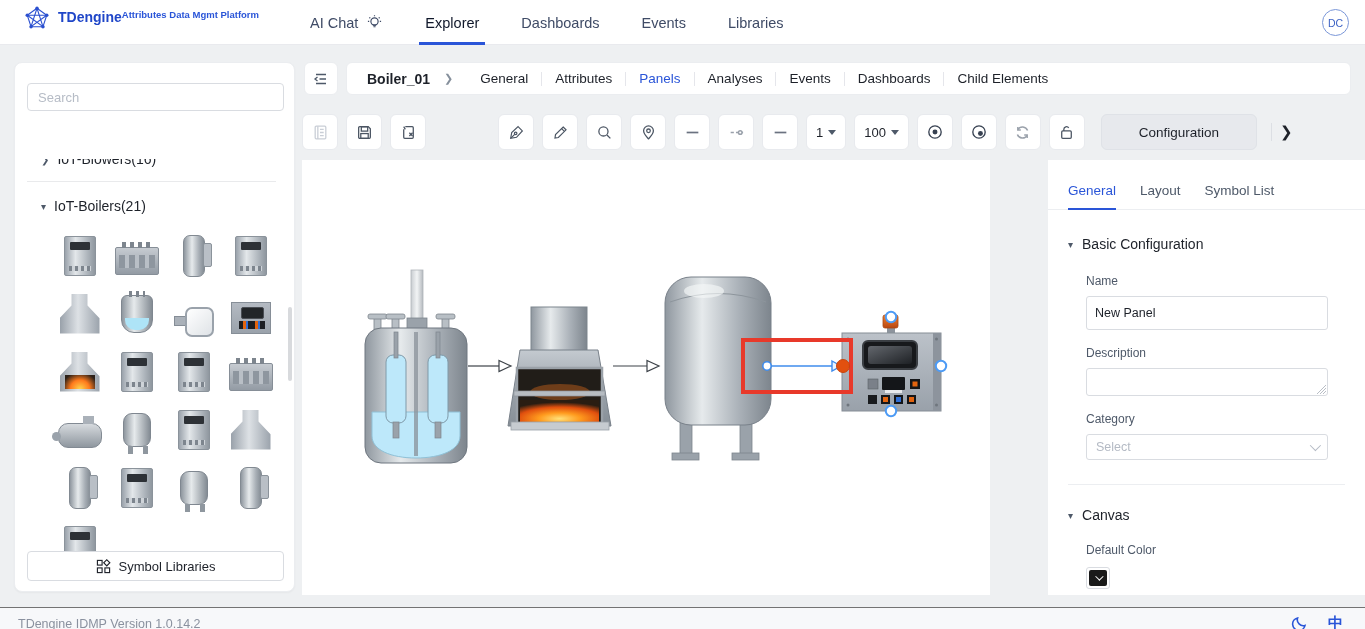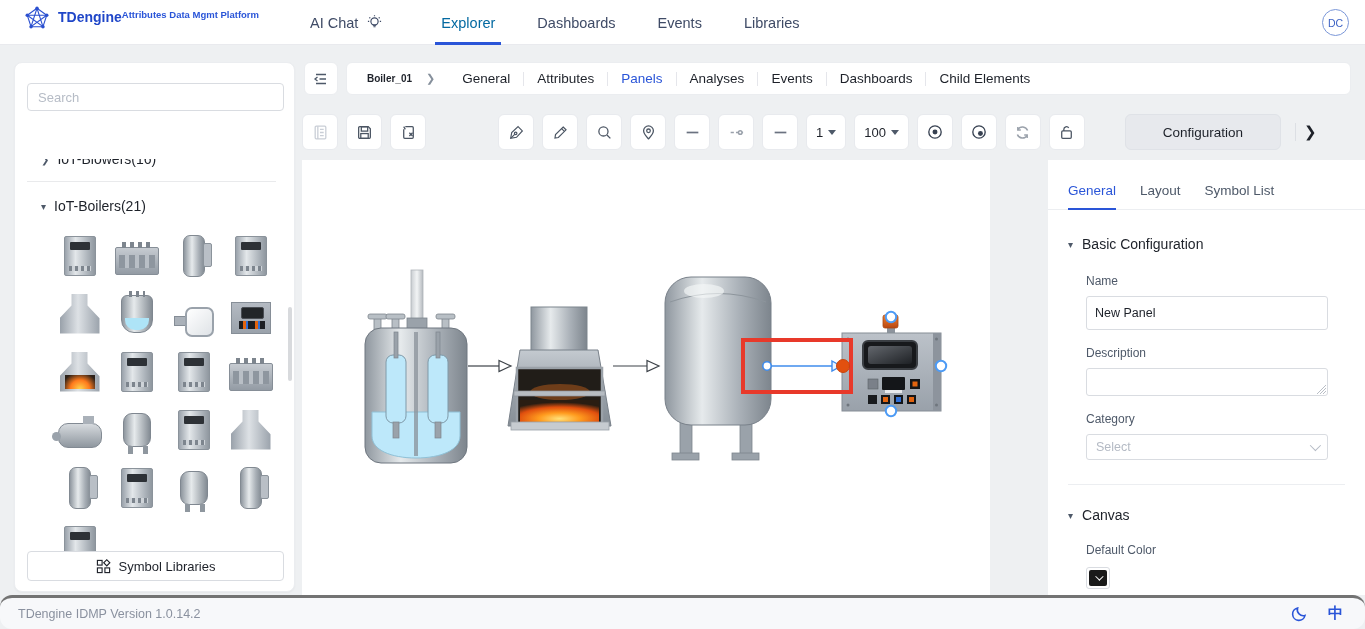--- a/index.html
+++ b/index.html
@@ -7,26 +7,26 @@
   .stage{position:relative;width:1365px;height:629px;background:#eef0f2;overflow:hidden;}
 
   
   .topnav{position:absolute;top:0;left:0;right:0;height:45px;background:#fff;border-bottom:1px solid #e9eaee;z-index:5;}
   .brand{position:absolute;left:24px;top:5px;display:flex;align-items:center;gap:8px;}
   .brand-text{display:flex;line-height:1.1;}
   .brand-name{font-size:14px;font-weight:bold;color:#1f46c8;}
   .brand-sub{font-size:9.5px;font-weight:bold;color:#2a55d8;}
   .nav-items{position:absolute;left:310px;top:0;height:45px;display:flex;align-items:center;gap:42px;}
   .nav-item{font-size:14.5px;color:#3f4b66;cursor:pointer;height:45px;display:flex;align-items:center;gap:8px;position:relative;}
-  .nav-item.active{color:#0369a1;margin-left:16px;}
+  .nav-item.active{color:#0f172a;}
   .nav-item.active::after{content:"";position:absolute;left:-6px;right:-6px;bottom:0;height:3px;background:#2a55d8;}
   .avatar{position:absolute;right:16px;top:9px;width:27px;height:27px;border-radius:50%;border:1.5px solid #7b97d8;color:#3c62c4;font-size:10.5px;display:flex;align-items:center;justify-content:center;background:#fff;cursor:pointer;}
 
   
-  .footer{position:absolute;left:0;right:0;bottom:0;height:34px;background:#f7f8fa;border-top:3px solid #737373;z-index:5;border-radius:12px;}
+  .footer{position:absolute;left:0;right:0;bottom:0;height:22px;background:#f7f8fa;border-top:1px solid #737373;z-index:5;}
   .footer-version{position:absolute;left:18px;top:9px;font-size:12.5px;color:#8a919f;}
   .footer-icons{position:absolute;right:22px;top:6px;display:flex;gap:20px;align-items:center;}
   .lang-glyph{font-size:15px;color:#2a55d8;font-weight:bold;cursor:pointer;}
 
   
   .sidebar{position:absolute;left:14px;top:62px;width:281px;height:530px;background:#fff;border:1px solid #ebedf0;border-radius:8px;box-shadow:0 1px 2px rgba(0,0,0,.04);}
   .search-box{position:absolute;left:12px;top:20px;width:257px;height:28px;border:1px solid #d9dce1;border-radius:4px;padding:0 10px;font-size:13px;color:#333;font-family:"Liberation Sans",sans-serif;}
   .search-box::placeholder{color:#b6bcc6;}
   .sym-tabs{position:absolute;left:12px;top:62px;right:12px;display:flex;gap:34px;}
   .sym-tab{font-size:13.5px;color:#4e5969;padding-bottom:9px;cursor:pointer;}
@@ -63,35 +63,35 @@
   .t-boilerh::before{content:"";position:absolute;left:-7px;top:8px;width:9px;height:9px;background:#9aa2ab;border-radius:50%;}
   .t-boilerh::after{content:"";position:absolute;right:7px;top:-8px;width:11px;height:8px;background:#aab1b9;}
   .t-tanklegs{width:28px;height:34px;background:linear-gradient(90deg,#8f979f,#e6eaec 40%,#848c94);border:1px solid #7f8790;border-radius:9px;}
   .t-tanklegs::after{content:"";position:absolute;left:4px;bottom:-8px;width:5px;height:8px;background:#8f979f;box-shadow:15px 0 0 #8f979f;}
   .lib-btn{position:absolute;left:12px;bottom:10px;width:257px;height:30px;background:#fff;border:1px solid #d9dce1;border-radius:4px;display:flex;align-items:center;justify-content:center;gap:8px;font-size:13px;color:#1d2129;cursor:pointer;}
   .side-scrollthumb{position:absolute;right:2px;top:244px;width:4px;height:74px;background:#d8dadd;border-radius:2px;cursor:pointer;}
 
   
   .collapse-btn{position:absolute;left:304px;top:62px;width:34px;height:33px;background:#fff;border:1px solid #ebedf0;border-radius:6px;display:flex;align-items:center;justify-content:center;cursor:pointer;}
   .crumb-bar{position:absolute;left:346px;top:62px;width:1005px;height:33px;background:#fff;border:1px solid #ebedf0;border-radius:6px;display:flex;align-items:center;padding:0 20px;gap:14px;}
-  .crumb-root{font-size:10px;font-weight:bold;color:#1d2129;cursor:pointer;text-align:right;}
+  .crumb-root{font-size:14px;font-weight:bold;color:#1d2129;cursor:pointer;text-align:right;}
   .crumb-chev{color:#86909c;font-size:11px;}
   .crumb-tabs{display:flex;align-items:center;}
   .crumb-tab{font-size:13.5px;color:#1d2129;cursor:pointer;padding:0 13px;}
   .crumb-tab.active{color:#2a55d8;}
   .crumb-sep{width:1px;height:14px;background:#e5e6eb;}
 
   
   .toolbar{position:absolute;left:302px;top:114px;right:4px;height:36px;display:flex;align-items:center;}
   .tb-btn{width:36px;height:36px;background:#fff;border:1px solid #e8eaee;border-radius:6px;display:flex;align-items:center;justify-content:center;cursor:pointer;flex:none;}
   .tb-btn + .tb-btn{margin-left:8px;}
   .tb-drop{width:auto;padding:0 9px;gap:5px;font-size:13px;color:#1d2129;}
   .tb-caret{width:0;height:0;border-left:4px solid transparent;border-right:4px solid transparent;border-top:5px solid #4e5969;}
   .tb-gap{width:72px;flex:none;}
-  .config-btn{margin-left:40px;width:156px;height:36px;background:#e7e9ed;border:1px solid #dfe2e7;border-radius:6px;font-size:13.5px;color:#1d2129;display:flex;align-items:center;justify-content:center;cursor:pointer;flex:none;}
+  .config-btn{margin-left:16px;width:156px;height:36px;background:#e7e9ed;border:1px solid #dfe2e7;border-radius:6px;font-size:13.5px;color:#1d2129;display:flex;align-items:center;justify-content:center;cursor:pointer;flex:none;}
   .tb-div{width:1px;height:18px;background:#dcdfe4;margin:0 8px 0 14px;flex:none;}
   .tb-expand{font-size:15px;color:#1d2129;cursor:pointer;flex:none;}
 
   
   .canvas{position:absolute;left:302px;top:160px;width:688px;height:435px;background:#fff;}
 
   
   .inspector{position:absolute;left:1048px;top:160px;width:317px;height:435px;background:#fff;overflow:hidden;}
   .insp-tabs{display:flex;gap:24px;padding:23px 20px 0 20px;border-bottom:1px solid #eceef1;}
   .insp-tab{font-size:13.5px;color:#4e5969;padding-bottom:10px;cursor:pointer;}

